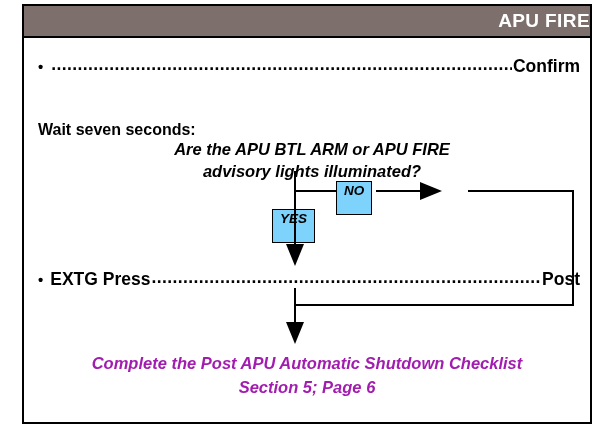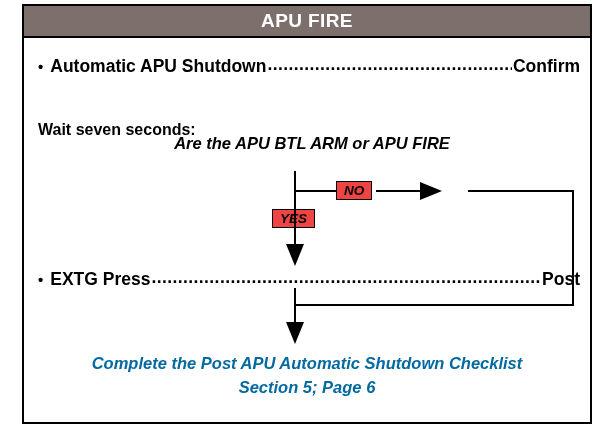--- a/index.html
+++ b/index.html
@@ -35,21 +35,21 @@
     position: absolute;
     left: 0;
     top: 0;
     width: 100%;
     height: 32px;
     background: #7d6f6b;
     border-bottom: 2px solid #000000;
     box-sizing: border-box;
     display: flex;
     align-items: center;
-    justify-content: center;
+    justify-content: flex-end;
   }
   #title-text {
     color: #ffffff;
     font-size: 19px;
     font-weight: bold;
     letter-spacing: 0.4px;
   }
   
   #body-area {
     position: absolute;
@@ -100,40 +100,40 @@
     top: 55px;
     font-size: 16px;
     font-weight: bold;
     color: #000000;
     margin-top: 28px;
   }
   
   #question-block {
     position: absolute;
     left: 108px;
-    top: 94px;
+    top: 100px;
     width: 360px;
     text-align: center;
     font-size: 16.5px;
     font-style: italic;
     font-weight: bold;
     color: #000000;
     line-height: 22px;
   }
   
   #footer-block {
     position: absolute;
     left: 10px;
     top: 313px;
     width: 546px;
     text-align: center;
     font-size: 16.5px;
     font-style: italic;
     font-weight: bold;
-    color: #0369a1;
+    color: #a21caf;
     line-height: 24px;
   }
   
   .fc-vline {
     position: absolute;
     width: 2px;
     background: #000000;
   }
   .fc-hline {
     position: absolute;
@@ -152,55 +152,55 @@
     position: absolute;
     width: 0;
     height: 0;
     border-top: 9px solid transparent;
     border-bottom: 9px solid transparent;
     border-left: 22px solid #000000;
   }
   .fc-label-box {
     position: absolute;
     border: 1.5px solid #000000;
-    background: #ef4444;
+    background: #7dd3fc;
     font-size: 13.5px;
     font-style: italic;
     font-weight: bold;
     color: #000000;
-    padding: 1px 7px 1px 7px;
+    padding: 1px 7px 16px 7px;
     line-height: 15px;
     text-align: center;
     box-sizing: border-box;
   }
 </style>
 </head>
 <body>
 
 <div id="page">
 
   <div id="checklist-frame">
 
     <div id="title-bar">
       <span id="title-text">APU FIRE</span>
     </div>
 
     <div id="body-area">
 
       <div class="step-row" id="step-auto-shutdown">
         <span class="step-bullet">•</span>
-        <span class="step-action">Automatic APU Shutdown</span>
         <span class="step-leader"></span>
         <span class="step-response">Confirm</span>
       </div>
 
       <div id="wait-label">Wait seven seconds:</div>
 
       <div id="question-block">
         <div>Are the APU BTL ARM or APU FIRE</div>
+        <div>advisory lights illuminated?</div>
       </div>
 
       <div class="fc-vline" style="left:270px; top:133px; height:20px;"></div>
 
       <div class="fc-hline" style="left:270px; top:152px; width:42px;"></div>
 
       <div class="fc-label-box" style="left:312px; top:143px;">
         <span>NO</span>
       </div>
 

